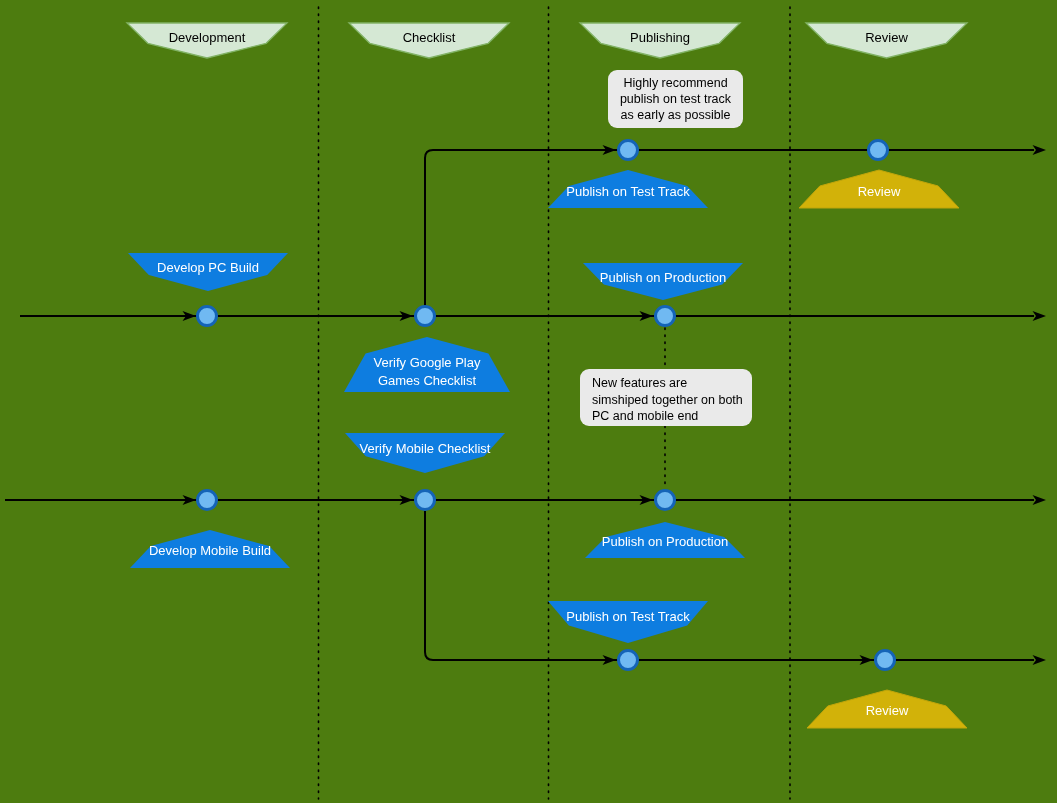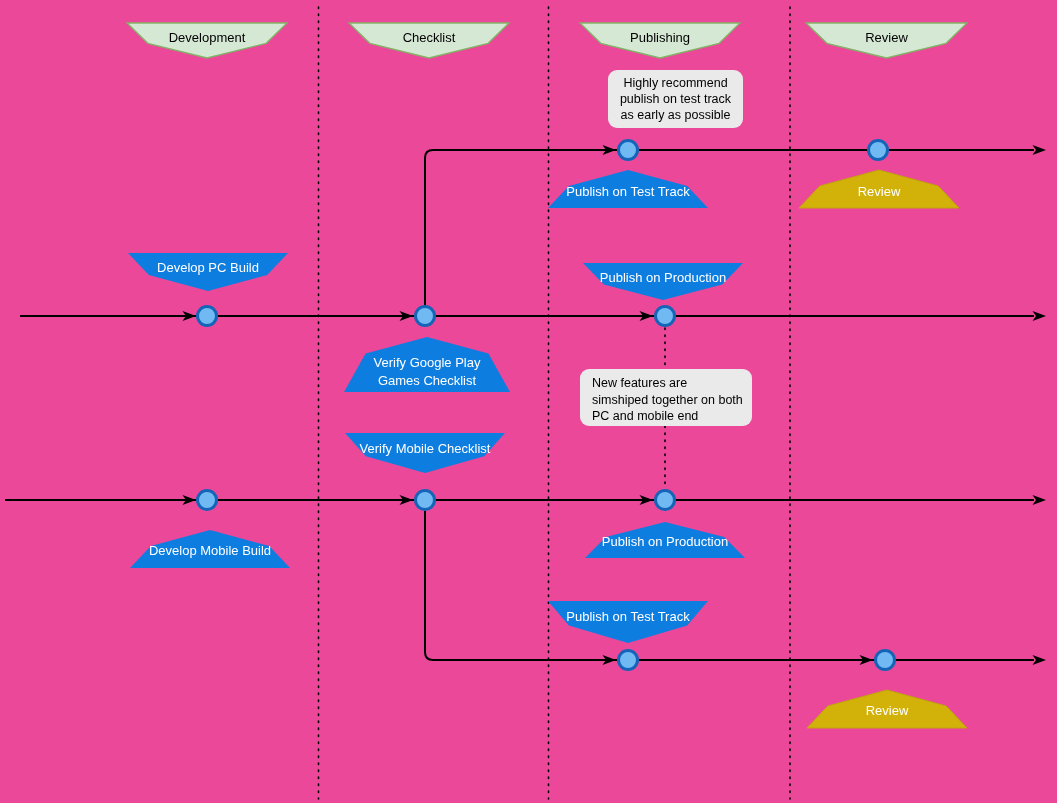--- a/index.html
+++ b/index.html
@@ -1,16 +1,16 @@
 <!DOCTYPE html>
 <html><head>
 <meta charset="utf-8">
 <style>
   html,body{margin:0;padding:0;background:#ffffff;}
-  #stage{position:relative;width:1057px;height:803px;background:#ec4899;overflow:hidden;}
+  #stage{position:relative;width:1057px;height:803px;background:#4d7c0f;overflow:hidden;}
   svg{display:block;}
   text{font-family:"Liberation Sans",sans-serif;}
   .lane-line{stroke:#000000;stroke-width:1.6;stroke-dasharray:1.5 5.5;stroke-linecap:round;fill:none;}
   .flow{stroke:#000000;stroke-width:2;fill:none;}
   .arrow{fill:#000000;stroke:none;}
   .hdr{fill:#d5e8d4;stroke:#82b366;stroke-width:1.3;}
   .blue{fill:#0e7de0;stroke:none;}
   .yellow{fill:#d2b209;stroke:#c0a50a;stroke-width:1;}
   .node{fill:#70b9f2;stroke:#1464b8;stroke-width:3;}
   .note{fill:#eaeaea;stroke:none;}

